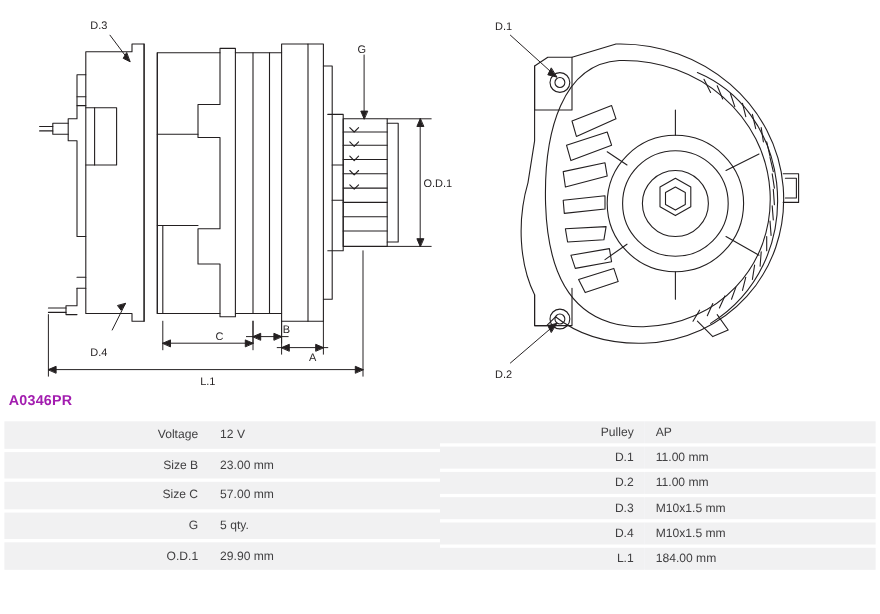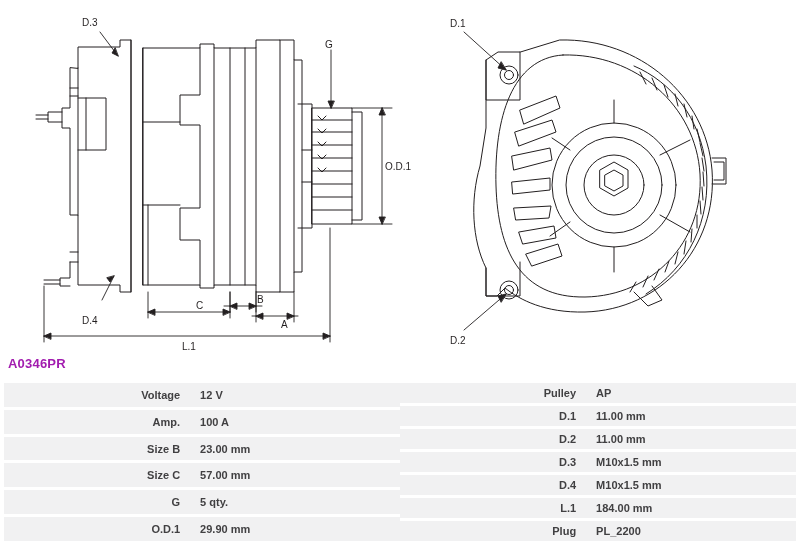--- a/index.html
+++ b/index.html
@@ -42,21 +42,20 @@
     letter-spacing: 0.2px;
   }
   
   #specs {
     position: absolute;
     left: 4px;
     top: 380px;
     width: 792px;
     display: flex;
     gap: 0;
-    font-weight: bold;
   }
   .spec-table {
     flex: 1 1 0;
     border-collapse: separate;
     border-spacing: 0 3px;
     width: 100%;
     font-size: 11px;
   }
   .spec-table td {
     background: #f1f1f2;
@@ -264,24 +263,20 @@
   <div id="part-number">A0346PR</div>
 
   <div id="specs">
     <table class="spec-table">
       <tbody id="specs-left-body">
           <tr>
             <td class="k">Voltage</td>
             <td class="v">12 V</td>
           </tr>
           <tr>
-            <td class="k">Amp.</td>
-            <td class="v">100 A</td>
-          </tr>
-          <tr>
             <td class="k">Size B</td>
             <td class="v">23.00 mm</td>
           </tr>
           <tr>
             <td class="k">Size C</td>
             <td class="v">57.00 mm</td>
           </tr>
           <tr>
             <td class="k">G</td>
             <td class="v">5 qty.</td>
@@ -311,21 +306,17 @@
             <td class="v">M10x1.5 mm</td>
           </tr>
           <tr>
             <td class="k">D.4</td>
             <td class="v">M10x1.5 mm</td>
           </tr>
           <tr>
             <td class="k">L.1</td>
             <td class="v">184.00 mm</td>
           </tr>
-          <tr>
-            <td class="k">Plug</td>
-            <td class="v">PL_2200</td>
-          </tr>
         </tbody>
     </table>
   </div>
 
 </div>
 
 </body></html>

